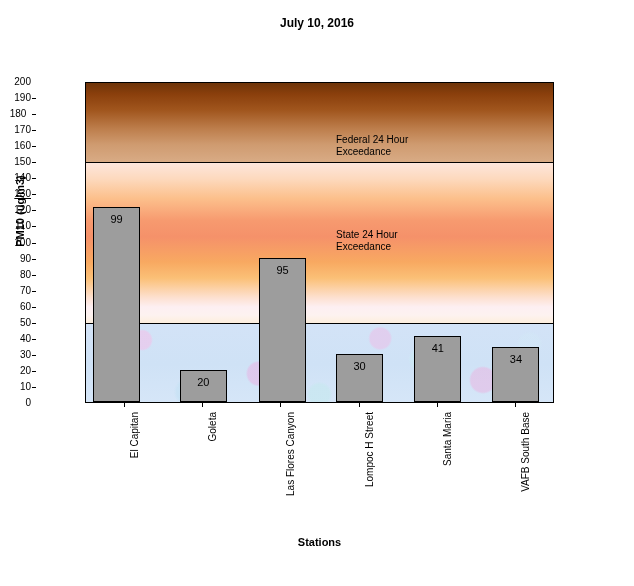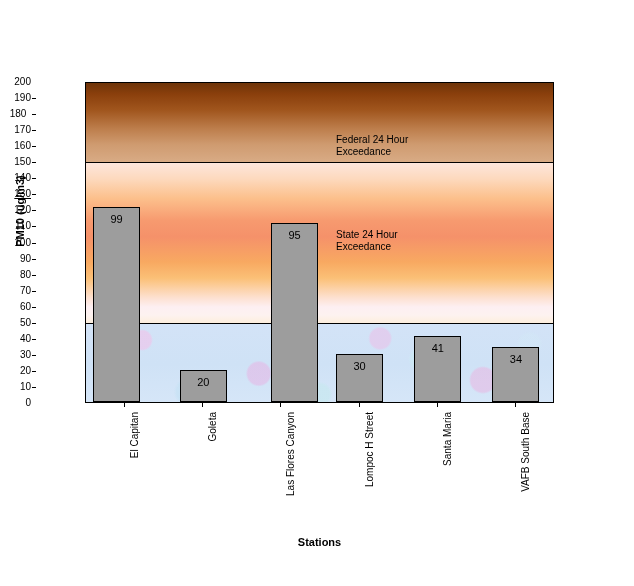--- a/index.html
+++ b/index.html
@@ -198,20 +198,21 @@
     white-space: pre-line;
     margin-top: 22px;
   }
   #annotation-federal { left: 250px; top: 29px; }
   #annotation-state   { left: 250px; top: 124px; }
 </style>
 </head>
 <body>
 
 <div id="chart-title">
+  <span class="line2">July 10, 2016</span>
 </div>
 
 <div id="y-axis-title">PM10 (ug/m3)</div>
 
 <div id="plot-area">
   <div class="band" id="band-federal"></div>
   <div class="band" id="band-state"></div>
   <div class="band" id="band-good"></div>
 
   <div class="annotation" id="annotation-federal">Federal 24 Hour
@@ -219,21 +220,21 @@
   <div class="annotation" id="annotation-state">State 24 Hour
 Exceedance</div>
 
   <div id="bars-layer">
       <div class="bar" style="left: 7px; height: 195px;">
         <span class="bar-value">99</span>
       </div>
       <div class="bar" style="left: 93.75px; height: 32.1px;">
         <span class="bar-value">20</span>
       </div>
-      <div class="bar" style="left: 185px; height: 179px;">
+      <div class="bar" style="left: 173px; height: 144px;">
         <span class="bar-value">95</span>
       </div>
       <div class="bar" style="left: 250.083px; height: 48.15px;">
         <span class="bar-value">30</span>
       </div>
       <div class="bar" style="left: 328.25px; height: 65.805px;">
         <span class="bar-value">41</span>
       </div>
       <div class="bar" style="left: 406.417px; height: 54.57px;">
         <span class="bar-value">34</span>

